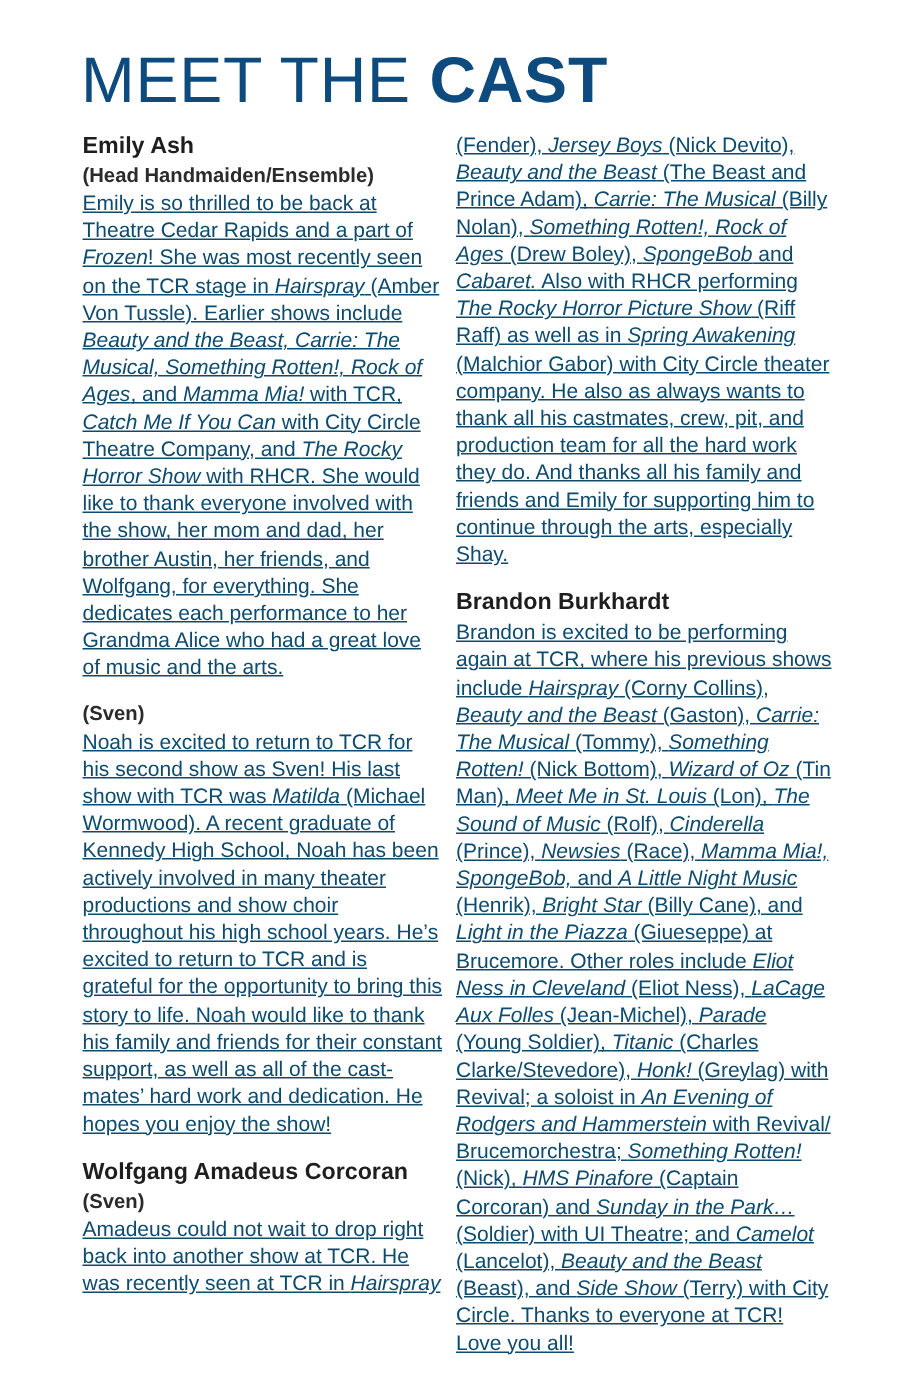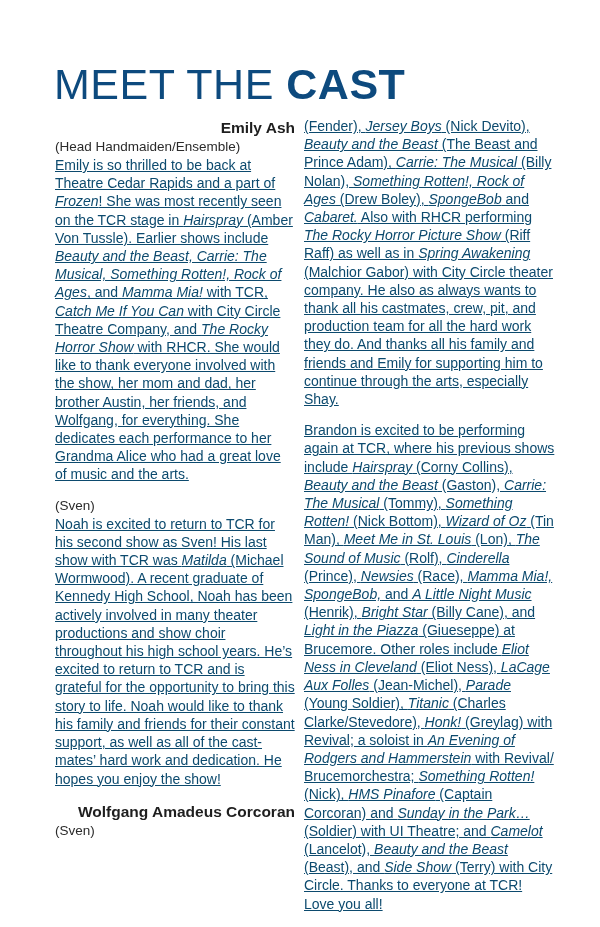--- a/index.html
+++ b/index.html
@@ -1,29 +1,29 @@
 <!DOCTYPE html>
 <html><head>
 <meta charset="utf-8">
 <style>
   html, body { margin: 0; padding: 0; background: #ffffff; }
   body { width: 600px; height: 927px; overflow: hidden; position: relative;
          font-family: "DejaVu Sans", sans-serif; color: #2b2b2b; }
-  .page { position: absolute; left: 0; top: 0; width: 600px; height: 810px; margin-top: 30px; }
+  .page { position: absolute; left: 0; top: 0; width: 600px; height: 810px; }
   .title { position: absolute; left: 54px; top: 31px; margin: 0;
            font-family: "Liberation Sans", sans-serif; font-size: 43px;
            font-weight: 400; letter-spacing: 0.5px; color: #0d4a7e; line-height: 46px; white-space: nowrap; }
   .title .bold { font-weight: 700; }
   .col { position: absolute; top: 87px; }
   .col-left { left: 55px; width: 240px; }
   .col-right { left: 304px; width: 252px; }
   .entry { margin-bottom: 13px; }
   .name { font-family: "Liberation Sans", sans-serif; font-weight: 700; font-size: 15.5px;
-          line-height: 21px; color: #1e1e1e; margin: 0; white-space: nowrap; text-align: right; }
-  .role { font-family: "Liberation Sans", sans-serif; font-size: 13.5px; line-height: 18px; color: #2b2b2b; margin: 0; }
+          line-height: 21px; color: #1e1e1e; margin: 0; white-space: nowrap; }
+  .role { font-family: "Liberation Sans", sans-serif; font-size: 13.5px; line-height: 18px; color: #2b2b2b; margin: 0; font-weight: bold; }
   .bio { font-family: "Liberation Sans", sans-serif; font-size: 14px; line-height: 18.2px; color: #0c4a6e; margin: 0; text-decoration: underline; }
   .bio i { font-style: italic; }
   .continued { margin-top: 0; }
 </style>
 </head>
 <body>
 
 <div class="page">
   <h1 class="title"><span>MEET THE </span><span class="bold">CAST</span></h1>
 
@@ -33,24 +33,26 @@
       <p class="role">(Head Handmaiden/Ensemble)</p>
       <p class="bio"><span>Emily is so thrilled to be back at Theatre Cedar Rapids and a part of </span><i>Frozen</i><span>! She was most recently seen on the TCR stage in </span><i>Hairspray</i><span> (Amber Von Tussle). Earlier shows include </span><i>Beauty and the Beast, Carrie: The Musical, Something Rotten!, Rock of Ages</i><span>, and </span><i>Mamma Mia!</i><span> with TCR, </span><i>Catch Me If You Can</i><span> with City Circle Theatre Company, and </span><i>The Rocky Horror Show</i><span> with RHCR. She would like to thank everyone involved with the show, her mom and dad, her brother Austin, her friends, and Wolfgang, for everything. She dedicates each performance to her Grandma Alice who had a great love of music and the arts.</span></p>
     </div>
     <div class="entry">
       <p class="role">(Sven)</p>
       <p class="bio"><span>Noah is excited to return to TCR for his second show as Sven! His last show with TCR was </span><i>Matilda</i><span> (Michael Wormwood). A recent graduate of Kennedy High School, Noah has been actively involved in many theater productions and show choir throughout his high school years. He’s excited to return to TCR and is grateful for the opportunity to bring this story to life. Noah would like to thank his family and friends for their constant support, as well as all of the cast-mates’ hard work and dedication. He hopes you enjoy the show!</span></p>
     </div>
     <div class="entry">
       <p class="name">Wolfgang Amadeus Corcoran</p>
       <p class="role">(Sven)</p>
+      <p class="bio"><span>Amadeus could not wait to drop right back into another show at TCR. He was recently seen at TCR in </span><i>Hairspray</i></p>
     </div>
   </div>
 
   <div class="col col-right">
     <div class="entry">
       <p class="bio continued"><span>(Fender), </span><i>Jersey Boys</i><span> (Nick Devito), </span><i>Beauty and the Beast</i><span> (The Beast and Prince Adam), </span><i>Carrie: The Musical</i><span> (Billy Nolan), </span><i>Something Rotten!, Rock of Ages</i><span> (Drew Boley), </span><i>SpongeBob</i><span> and </span><i>Cabaret.</i><span> Also with RHCR performing </span><i>The Rocky Horror Picture Show</i><span> (Riff Raff) as well as in </span><i>Spring Awakening</i><span> (Malchior Gabor) with City Circle theater company. He also as always wants to thank all his castmates, crew, pit, and production team for all the hard work they do. And thanks all his family and friends and Emily for supporting him to continue through the arts, especially Shay.</span></p>
     </div>
     <div class="entry">
+      <p class="name">Brandon Burkhardt</p>
       <p class="bio"><span>Brandon is excited to be performing again at TCR, where his previous shows include </span><i>Hairspray</i><span> (Corny Collins), </span><i>Beauty and the Beast</i><span> (Gaston), </span><i>Carrie: The Musical</i><span> (Tommy), </span><i>Something Rotten!</i><span> (Nick Bottom), </span><i>Wizard of Oz</i><span> (Tin Man), </span><i>Meet Me in St. Louis</i><span> (Lon), </span><i>The Sound of Music</i><span> (Rolf), </span><i>Cinderella</i><span> (Prince), </span><i>Newsies</i><span> (Race), </span><i>Mamma Mia!, SpongeBob,</i><span> and </span><i>A Little Night Music</i><span> (Henrik), </span><i>Bright Star</i><span> (Billy Cane), and </span><i>Light in the Piazza</i><span> (Giueseppe) at Brucemore.  Other roles include </span><i>Eliot Ness in Cleveland</i><span> (Eliot Ness), </span><i>LaCage Aux Folles</i><span> (Jean-Michel), </span><i>Parade</i><span> (Young Soldier), </span><i>Titanic</i><span> (Charles Clarke/Stevedore), </span><i>Honk!</i><span> (Greylag) with Revival; a soloist in </span><i>An Evening of Rodgers and Hammerstein</i><span> with Revival/ Brucemorchestra; </span><i>Something Rotten!</i><span> (Nick), </span><i>HMS Pinafore</i><span> (Captain Corcoran) and </span><i>Sunday in the Park…</i><span>(Soldier) with UI Theatre; and </span><i>Camelot</i><span> (Lancelot), </span><i>Beauty and the Beast</i><span> (Beast), and </span><i>Side Show</i><span> (Terry) with City Circle. Thanks to everyone at TCR! Love you all!</span></p>
     </div>
   </div>
 </div>
 
 </body></html>

